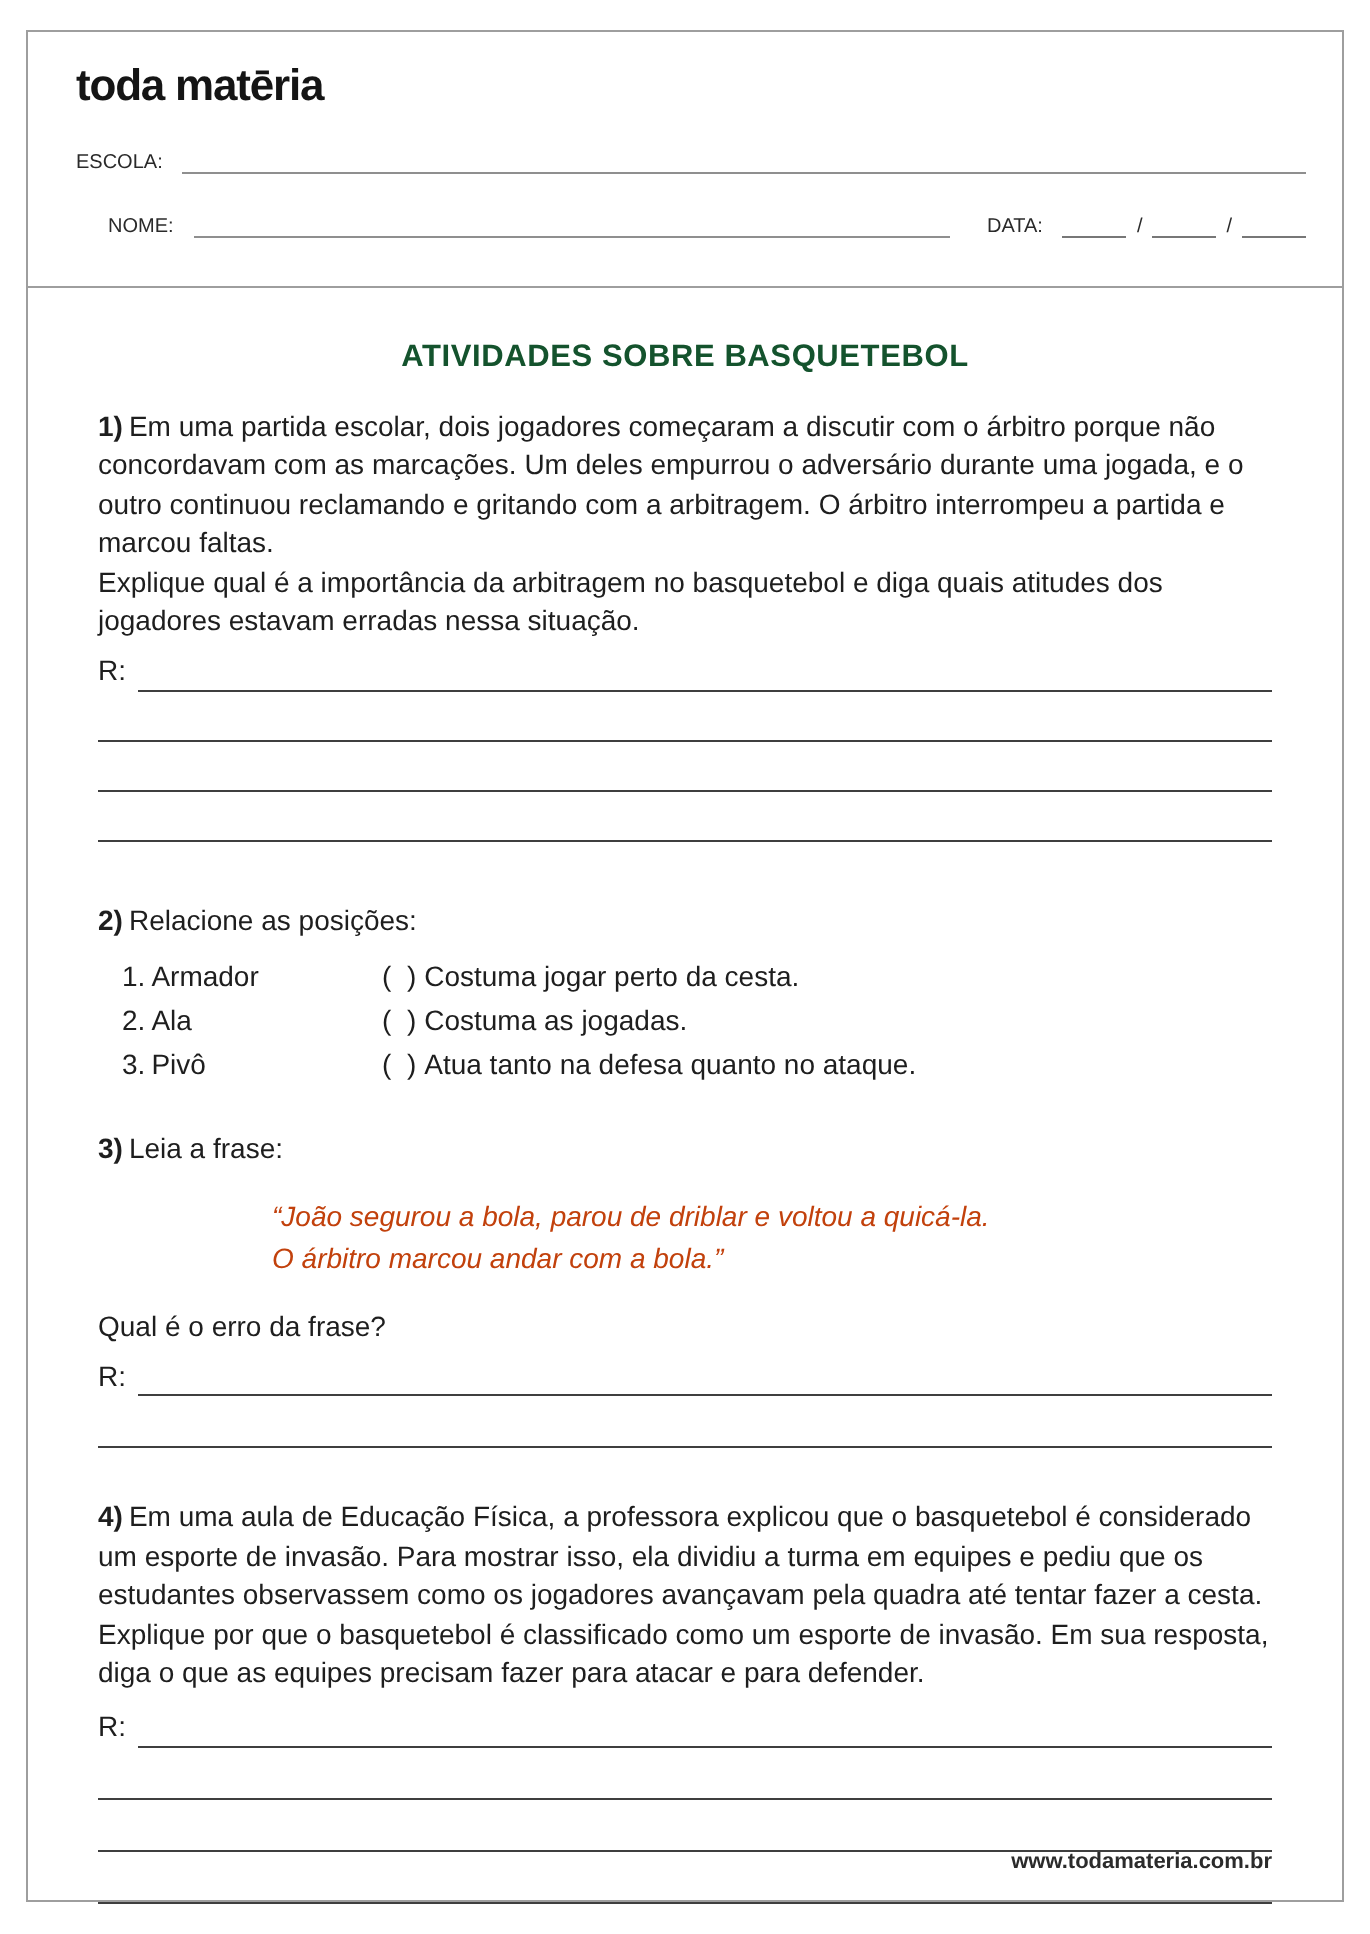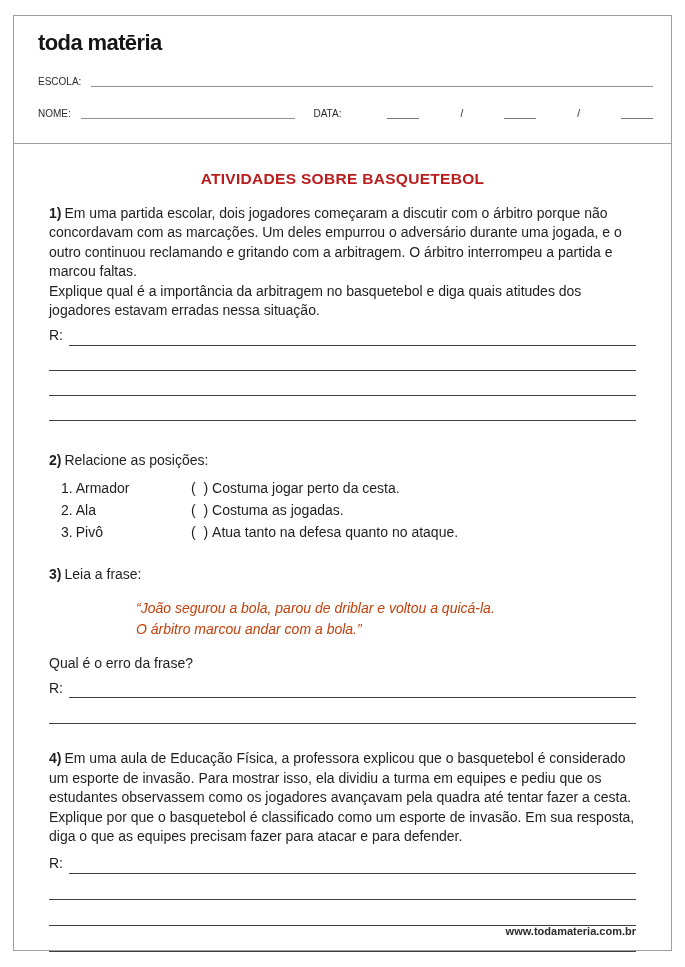--- a/index.html
+++ b/index.html
@@ -35,46 +35,45 @@
     margin-top:16px;
     font-size:10px;
     color:#2a2a2a;
   }
   .field-label { white-space:nowrap; padding-right:10px; }
   .field-line {
     flex:1;
     border-bottom:1.4px solid #8f8f8f;
     height:15px;
   }
-  .nome-row { margin-top:17px; }
+  .nome-row { margin-top:17px;margin-left:16px; }
   .date-group {
     display:flex;
     align-items:flex-end;
     margin-left:18px;
-    gap:36px;
   }
   .date-line {
     width:32px;
     height:15px;
     border-bottom:1.4px solid #777777;
     display:inline-block;
   }
   .slash { padding:0 5px; color:#2a2a2a; }
   
   .content {
     padding:14px 35px 0 35px;
     font-size:14px;
     line-height:19.5px;
   }
   .title {
     text-align:center;
     font-size:15.5px;
     font-weight:700;
     letter-spacing:0.3px;
-    color:#b91c1c;
+    color:#14532d;
     margin:11px 0 0 0;
   }
   .question { margin-top:15px; }
   .qnum { font-weight:700; padding-right:3px; }
   .block { display:block; }
   
   .answer-block { margin-top:3px; }
   .answer-first {
     display:flex;
     align-items:flex-end;

